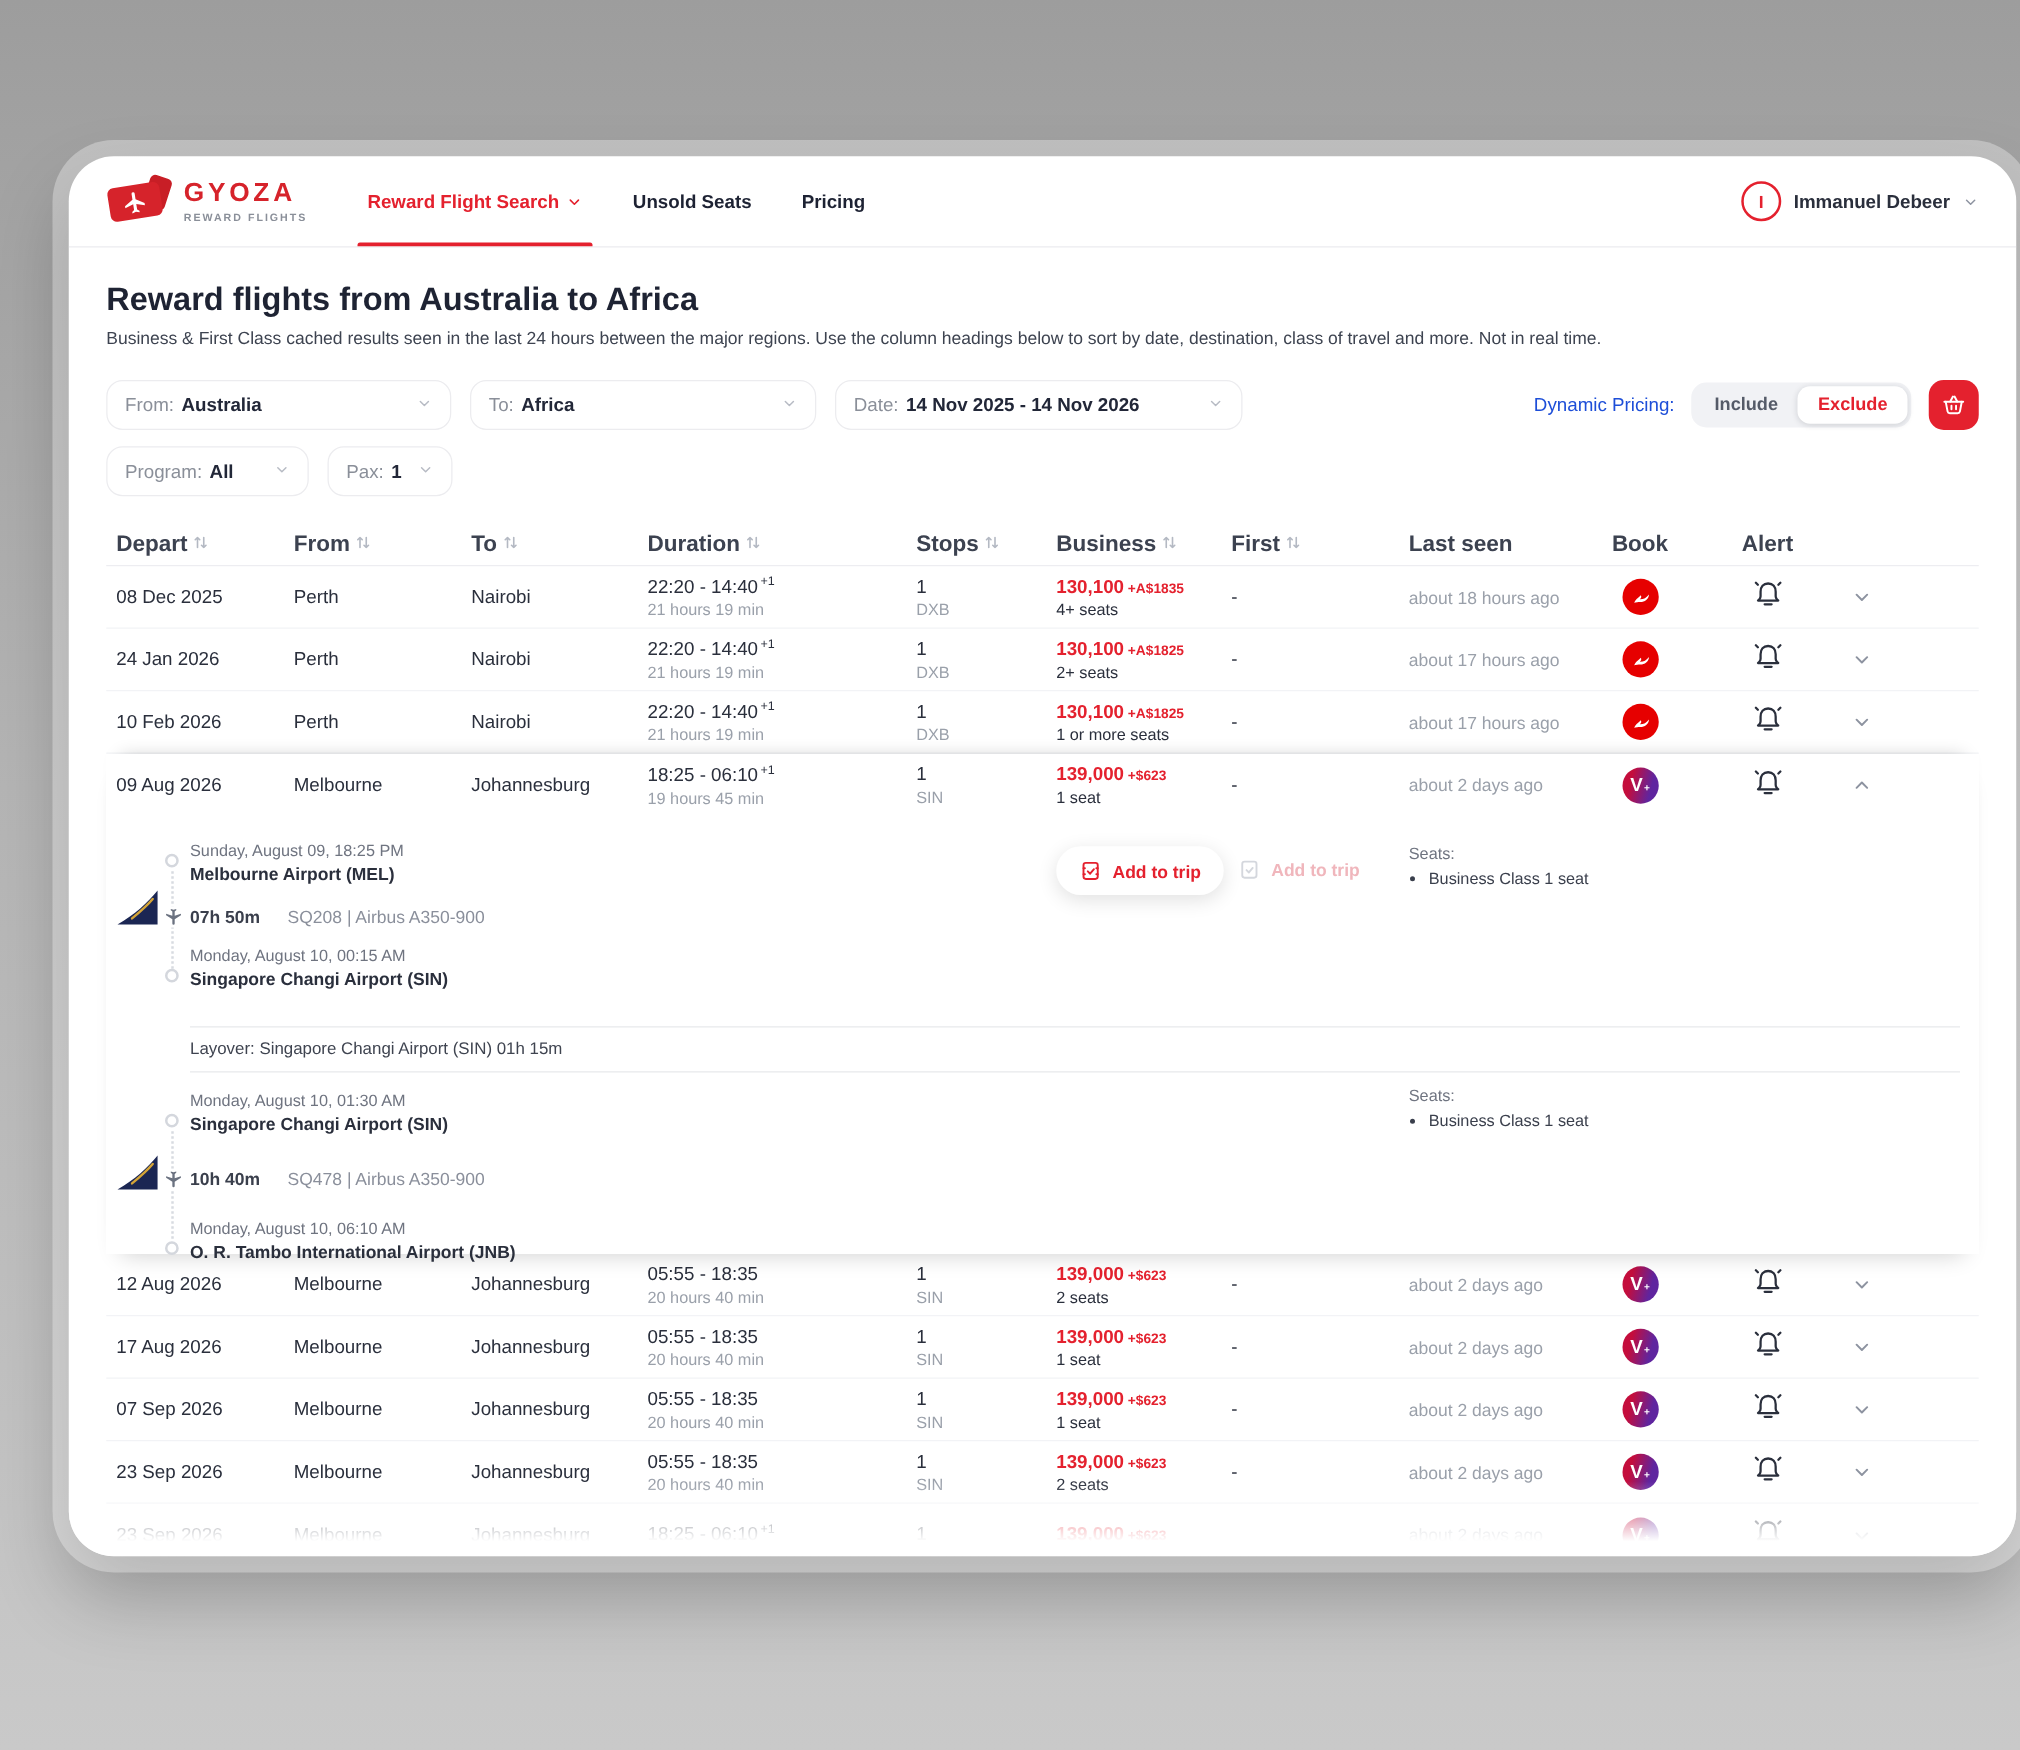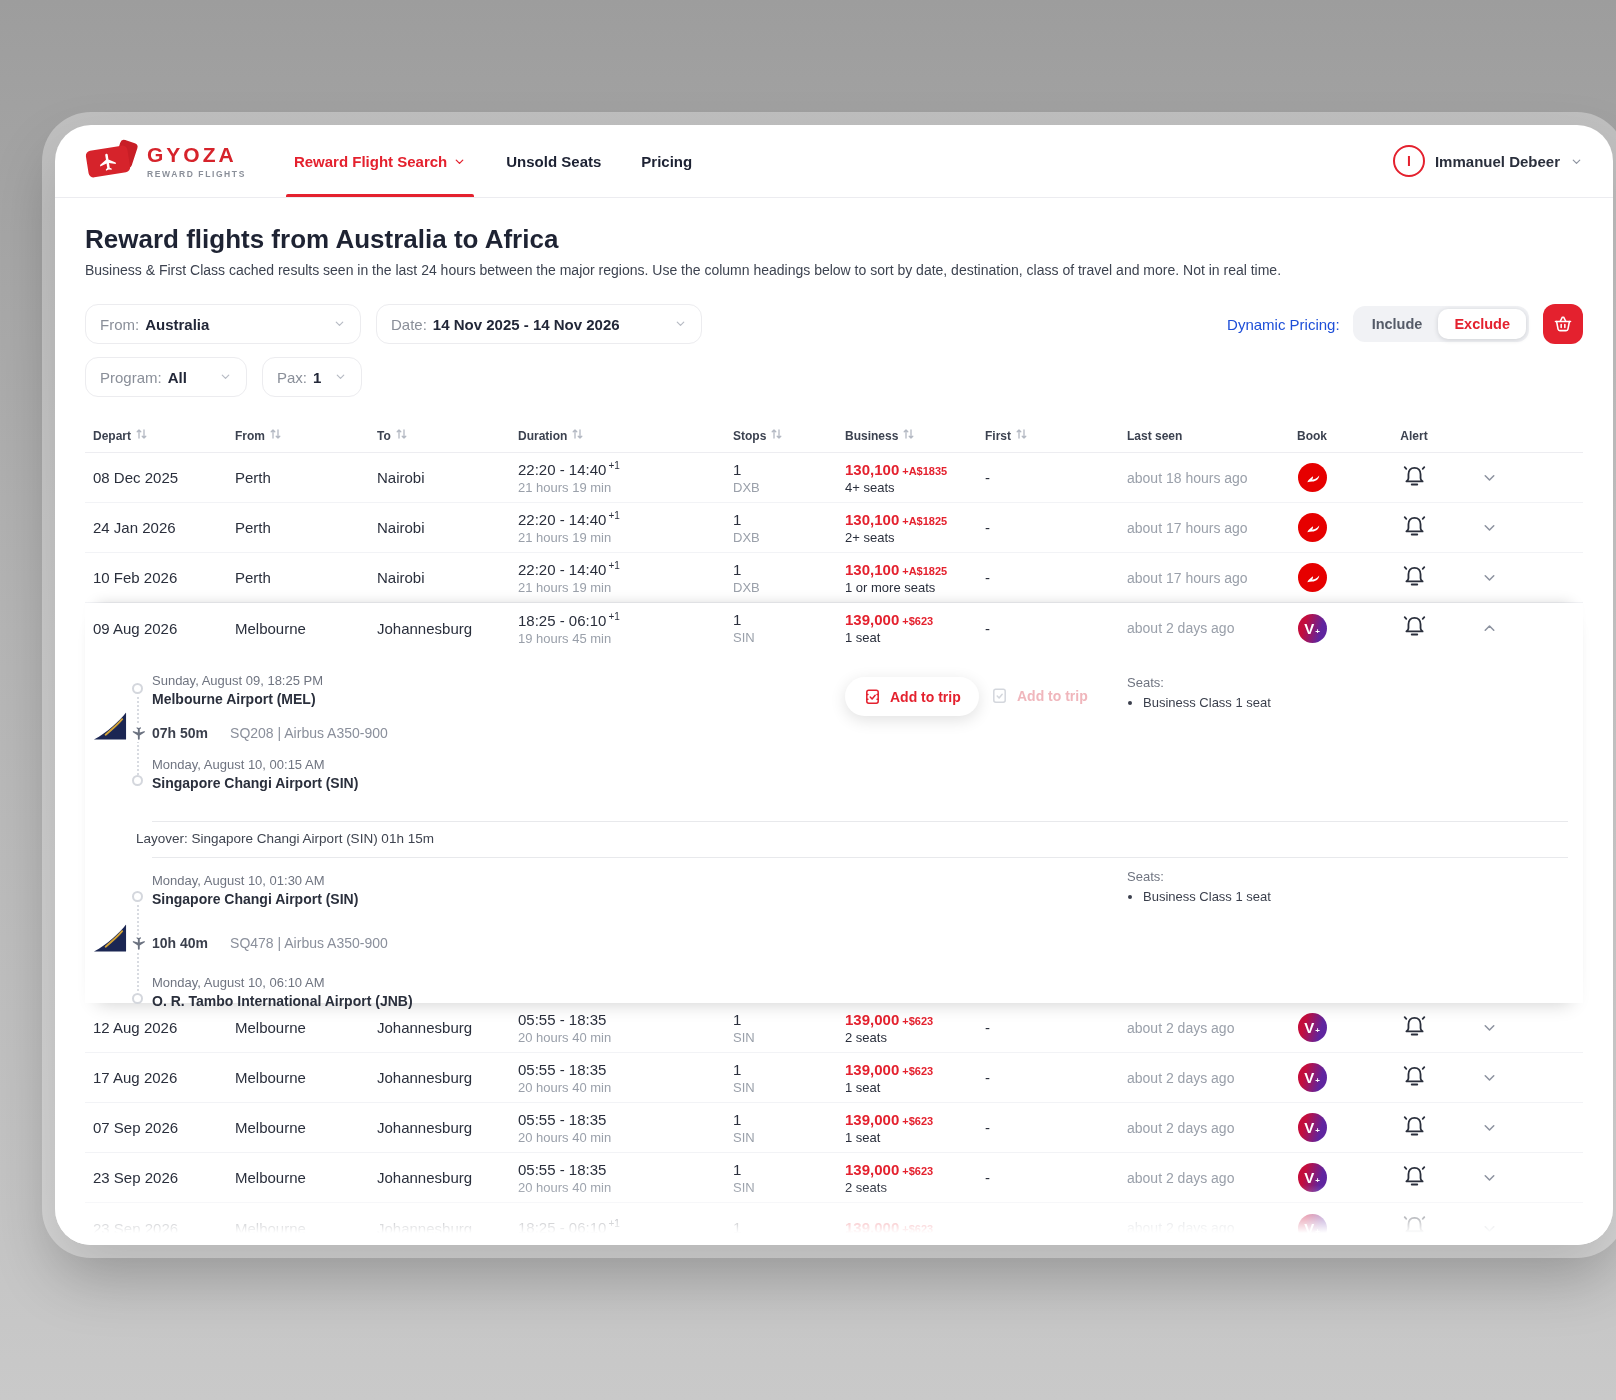--- a/index.html
+++ b/index.html
@@ -51,21 +51,21 @@
   .dyn-label { font-size:15px; color:#1d4ed8; margin-right:13px; }
   .toggle { background:#f1f2f5; border-radius:12px; padding:3px; display:flex; }
   .tog-btn { border:none; background:transparent; padding:7px 16px; font-size:14.5px; font-weight:600; color:#555b68; border-radius:10px; cursor:pointer; font-family:inherit; }
   .tog-btn.active { background:#fff; color:#e4212e; font-weight:800; box-shadow:0 1px 5px rgba(16,24,40,.16); }
   .basket-btn { margin-left:14px; width:40px; height:40px; border:none; border-radius:12px; background:#e4212e; display:flex; align-items:center; justify-content:center; cursor:pointer; }
 
   
   .table { margin-top:22px; position:relative; }
   .grid { display:grid; grid-template-columns:142px 142px 141px 215px 112px 140px 142px 151px 84px 120px 31px; align-items:center; }
   .thead { height:34px; border-bottom:1px solid #ededf1; }
-  .th { display:flex; align-items:center; gap:5px; font-size:12px; font-weight:600; color:#3c4250; padding-left:8px; }
+  .th { display:flex; align-items:center; gap:5px; font-size:18px; font-weight:600; color:#3c4250; padding-left:8px; }
   .th.c-book,.th.c-alert { justify-content:center; padding-left:0; }
   .trow { height:50px; border-bottom:1px solid #f2f3f6; cursor:pointer; }
   .trow:last-child, .trow.partial { border-bottom:none; }
   .cell { padding-left:8px; font-size:15px; color:#2a2f3c; }
   .cell .sub { margin-top:2px; font-size:13px; color:#9aa0aa; }
   .cell .sub.dark { color:#2a2f3c; }
   .cell sup { font-size:10px; color:#2a2f3c; margin-left:2px; }
   .pts { font-weight:700; color:#e4212e; }
   .cash { font-size:11px; font-weight:600; color:#e4212e; margin-left:3px; }
   .c-lastseen { color:#9aa0aa; font-size:14px; }
@@ -89,21 +89,21 @@
   .tl-circle { position:absolute; left:47px; width:11px; height:11px; border:2px solid #d4d7dd; border-radius:50%; background:#fff; }
   .tl-plane { position:absolute; left:45px; width:17px; height:17px; background:#fff; padding:1px 0; color:#6b7280; }
   .tailfin { position:absolute; left:8px; width:35px; height:30px; }
   .stoptext { position:absolute; left:67px; }
   .stoptext .t1 { font-size:13px; color:#6f7480; }
   .stoptext .t2 { margin-top:3px; font-size:14px; font-weight:700; color:#2a2f3c; }
   .flightline { position:absolute; left:67px; display:flex; gap:22px; align-items:center; }
   .flightline .dur { font-size:14px; font-weight:700; color:#3a3f4c; }
   .flightline .fl { font-size:14px; color:#8a8f9b; }
   .hr { position:absolute; left:67px; right:15px; height:1px; background:#e8e9ec; }
-  .layover { position:absolute; left:51px; font-size:13.5px; color:#3f4450; }
+  .layover { position:absolute; left:67px; font-size:13.5px; color:#3f4450; }
   .addtrip { position:absolute; display:flex; align-items:center; gap:8px; cursor:pointer; }
   .addtrip.primary { left:760px; top:24px; background:#fff; border-radius:22px; padding:10px 18px; box-shadow:0 4px 16px rgba(0,0,0,.12); color:#e4212e; font-weight:700; font-size:14px; }
   .addtrip.secondary { left:905px; top:33px; color:#f0b6bc; font-weight:700; font-size:14px; }
   .seats { position:absolute; left:1042px; }
   .seats .s-lab { font-size:13px; color:#6f7480; }
   .seats li { margin-top:5px; margin-left:16px; font-size:13px; color:#3a3f4c; }
   .seats1 { top:22px; } .seats2 { top:216px; }
 
   .bottom-fade { position:absolute; left:0; right:0; bottom:0; height:60px; background:linear-gradient(180deg,rgba(255,255,255,0) 0%,#fff 80%); pointer-events:none; }
 </style>
@@ -151,20 +151,27 @@
 
   <div class="content">
     <div class="pg-title">Reward flights from Australia to Africa</div>
     <div class="pg-sub">Business &amp; First Class cached results seen in the last 24 hours between the major regions. Use the column headings below to sort by date, destination, class of travel and more. Not in real time.</div>
 
     <div class="filters">
       <div class="frow">
         <div class="pill w-from">
           <span class="lab">From:</span>
           <span class="val">Australia</span>
+          <span class="chev"><svg width="13" height="13" viewBox="0 0 24 24" fill="none">
+                <path d="M6 9.5l6 6 6-6" stroke="#b7bbc4" stroke-width="2.2" stroke-linecap="round" stroke-linejoin="round"></path>
+              </svg></span>
+        </div>
+        <div class="pill w-to">
+          <span class="lab">To:</span>
+          <span class="val">Africa</span>
           <span class="chev"><svg width="13" height="13" viewBox="0 0 24 24" fill="none">
                 <path d="M6 9.5l6 6 6-6" stroke="#b7bbc4" stroke-width="2.2" stroke-linecap="round" stroke-linejoin="round"></path>
               </svg></span>
         </div>
         <div class="pill w-date">
           <span class="lab">Date:</span>
           <span class="val">14 Nov 2025 - 14 Nov 2026</span>
           <span class="chev"><svg width="13" height="13" viewBox="0 0 24 24" fill="none">
                 <path d="M6 9.5l6 6 6-6" stroke="#b7bbc4" stroke-width="2.2" stroke-linecap="round" stroke-linejoin="round"></path>
               </svg></span>

